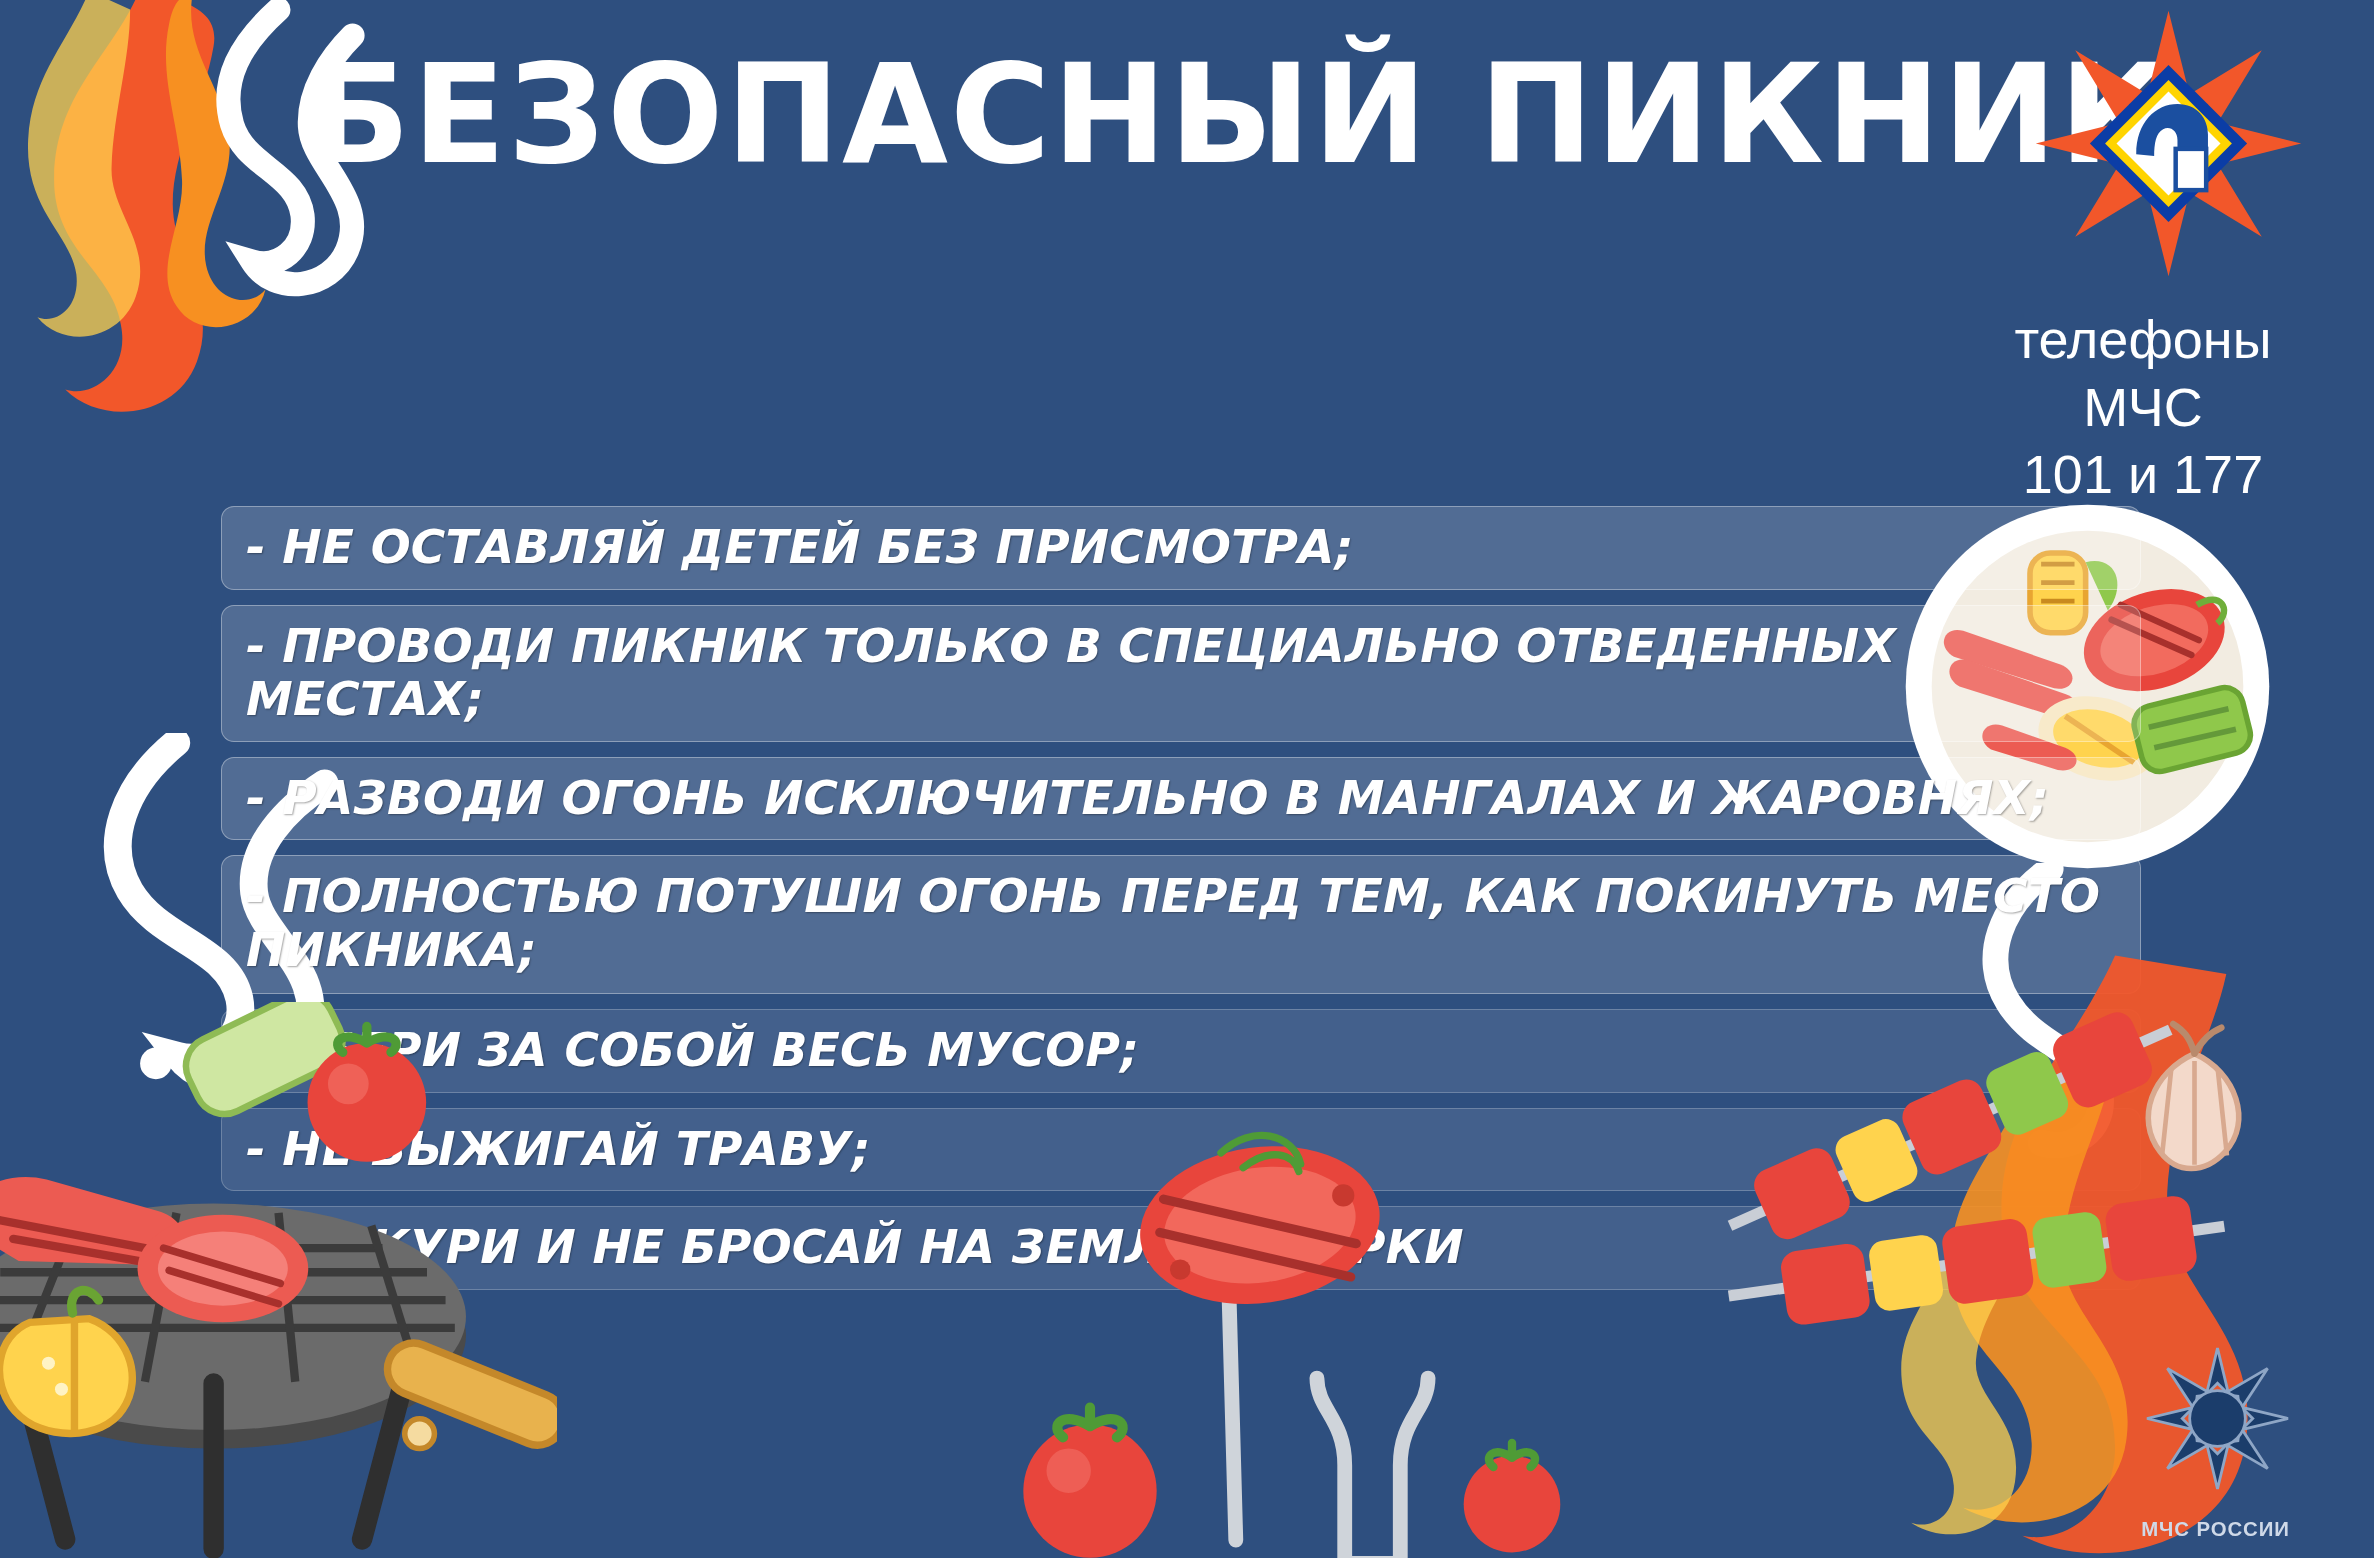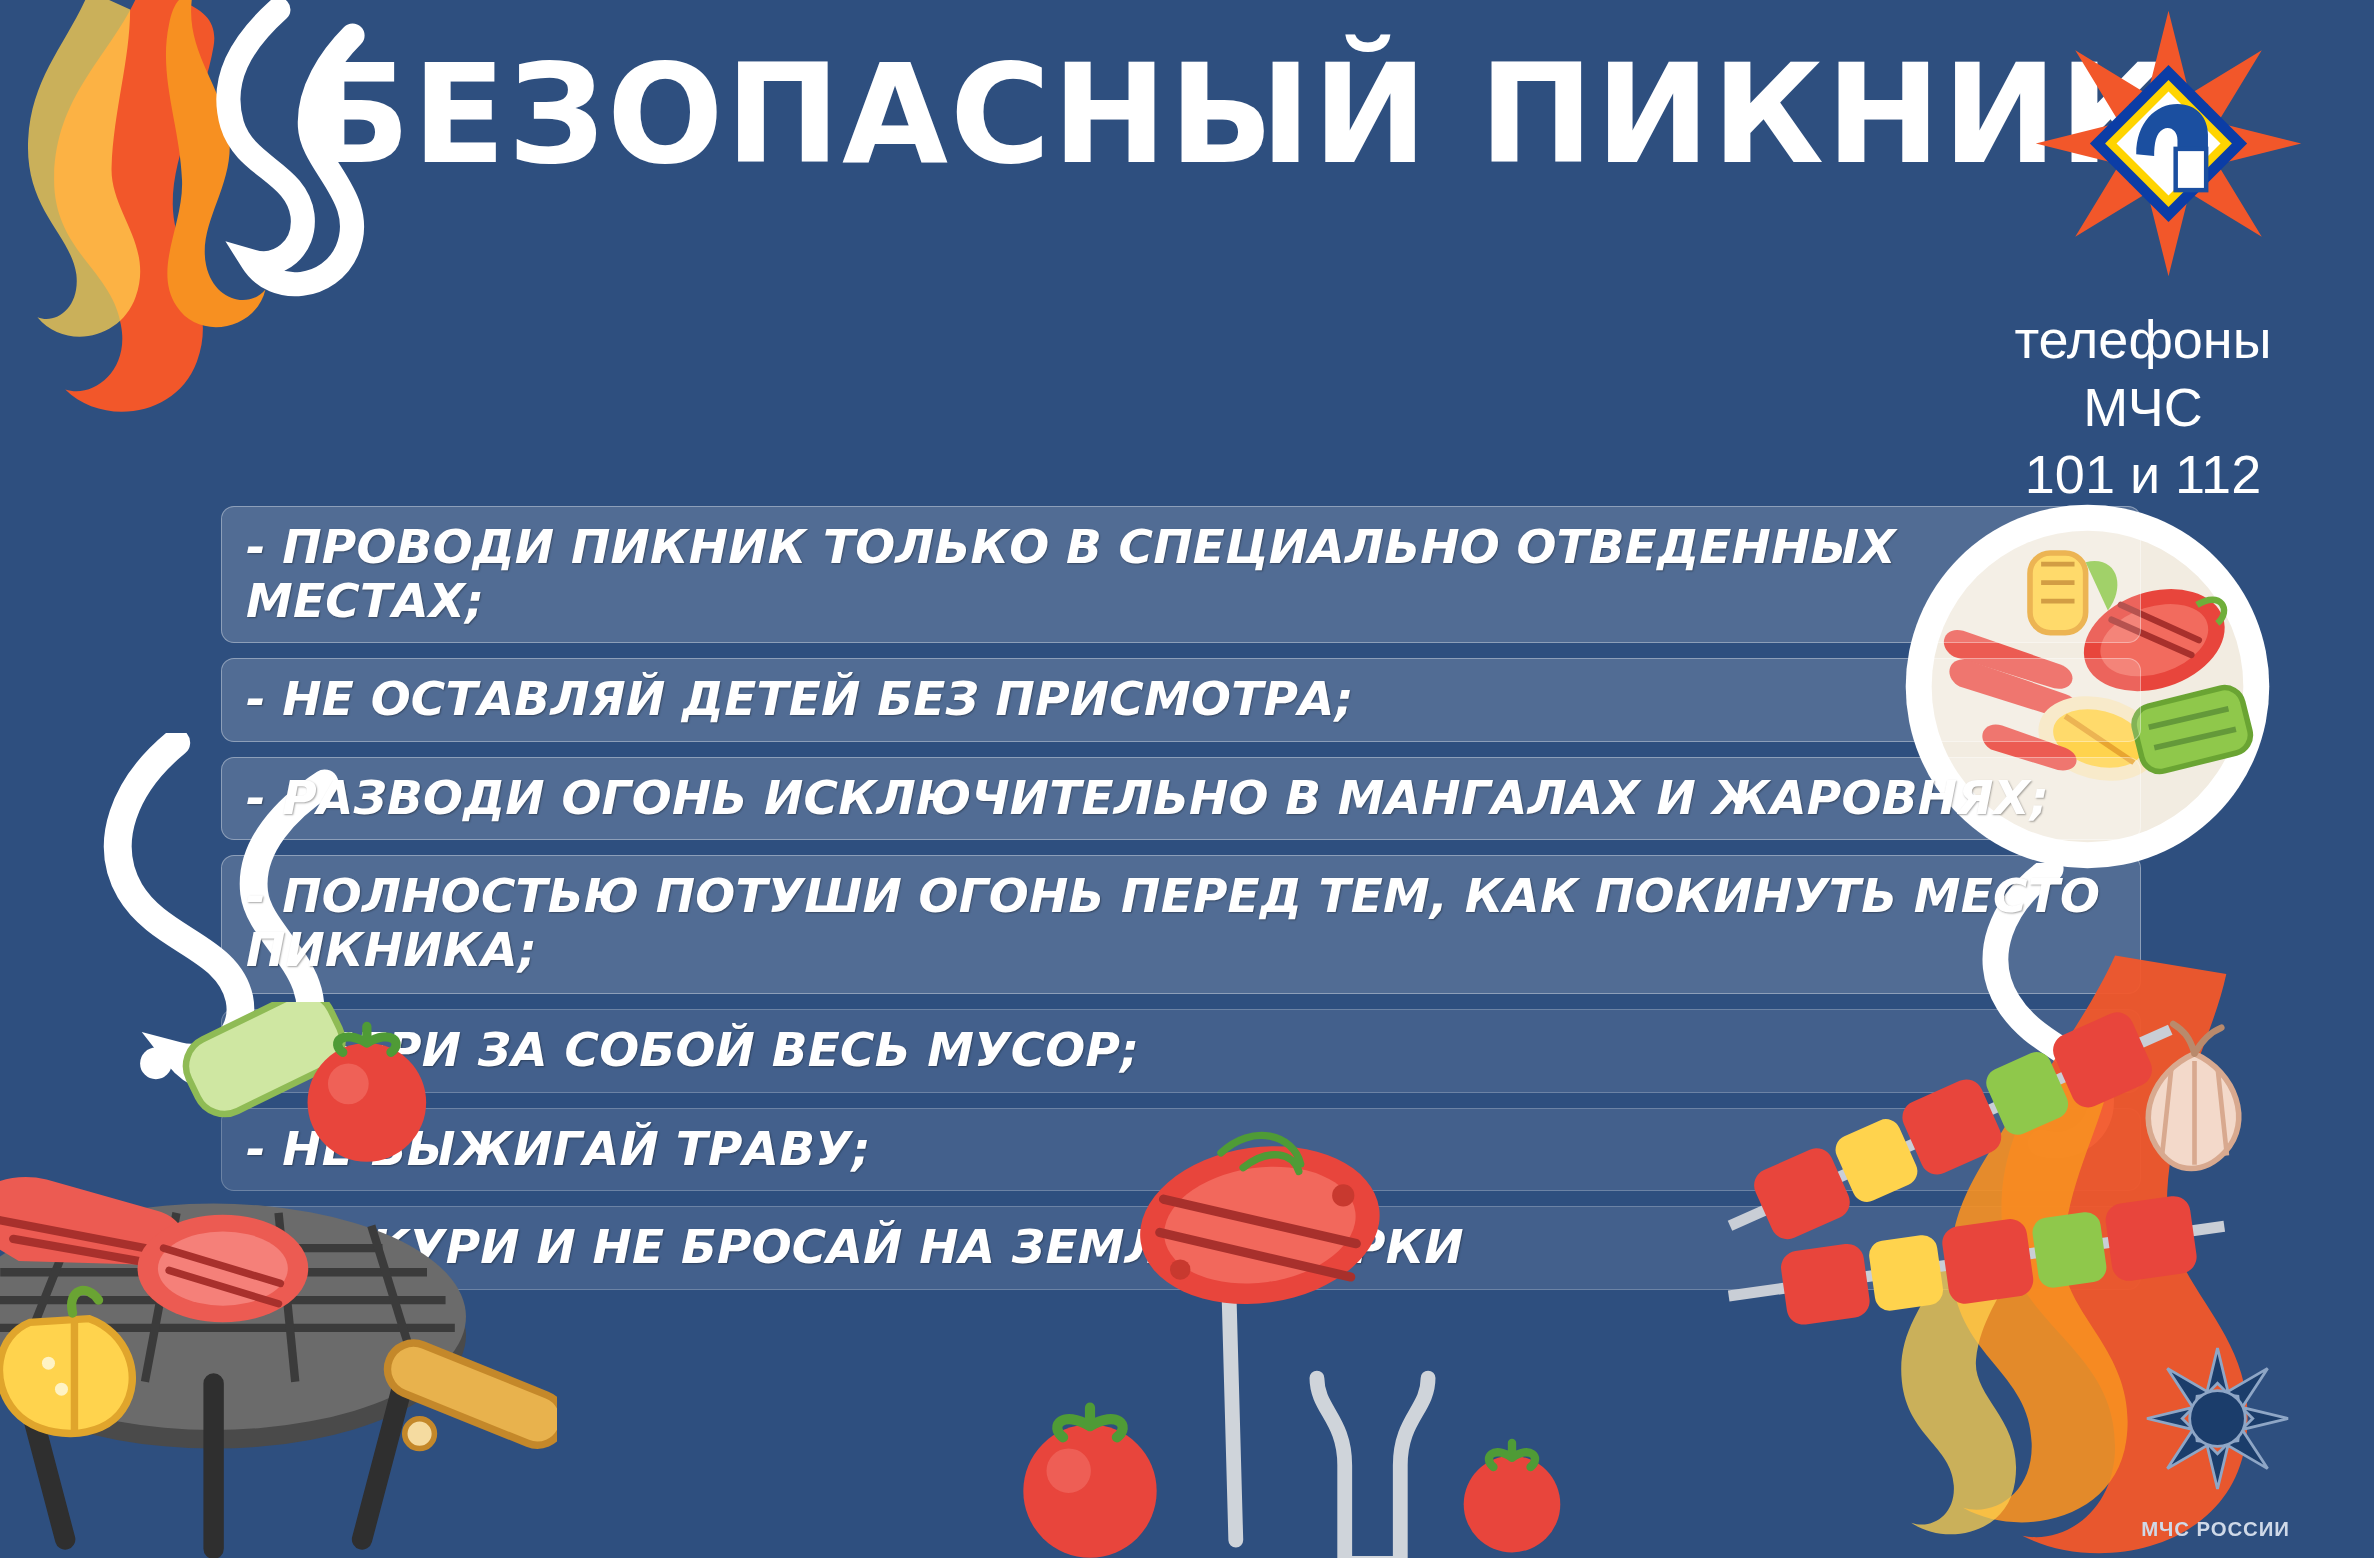--- a/index.html
+++ b/index.html
@@ -158,21 +158,21 @@
       <rect x="-62" y="-62" width="124" height="124" transform="rotate(45)" fill="#0b3da6"></rect>
       <rect x="-50" y="-50" width="100" height="100" transform="rotate(45)" fill="#ffd400"></rect>
       <rect x="-41" y="-41" width="82" height="82" transform="rotate(45)" fill="#ffffff"></rect>
       <path d="M-36 12 C-36 -24 -14 -44 10 -44 C32 -44 44 -28 44 -10 L44 6 L10 6 L10 -4 C10 -14 2 -20 -6 -16 C-14 -12 -16 0 -16 14 Z" fill="#1b4fa0"></path>
       <rect x="8" y="6" width="34" height="46" fill="#ffffff" stroke="#1b4fa0" stroke-width="5"></rect>
     </g>
   </svg>
 
   <div class="phones">
     <div>телефоны МЧС</div>
-    <div>101 и 112</div>
+    <div>101 и 177</div>
   </div>
 
   <svg class="art" style="right:102px;top:501px;width:371px;height:371px" viewBox="0 0 400 400">
     <circle cx="200" cy="200" r="196" fill="#ffffff"></circle>
     <circle cx="200" cy="200" r="168" fill="#f2ece1"></circle>
     <g>
       <rect x="138" y="56" width="60" height="86" rx="22" fill="#ffd34d" stroke="#e8a531" stroke-width="6"></rect>
       <path d="M150 68 L186 68 M150 88 L186 88 M150 108 L186 108" stroke="#c98a1f" stroke-width="5"></path>
       <path d="M198 66 C232 58 242 92 222 118" fill="#8fc84b"></path>
     </g>
@@ -194,22 +194,22 @@
     <g>
       <rect x="246" y="226" width="120" height="72" rx="20" transform="rotate(-14 246 226)" fill="#8fc84b" stroke="#6aa433" stroke-width="6"></rect>
       <path d="M266 244 L352 224 M272 266 L360 246" stroke="#64993a" stroke-width="6"></path>
     </g>
     <g>
       <path d="M96 268 C78 256 88 236 108 242 L176 266 C196 274 190 294 168 290 Z" fill="#ec5b52"></path>
     </g>
   </svg>
 
   <div class="rules">
+    <div class="rule">- НЕ ОСТАВЛЯЙ ДЕТЕЙ БЕЗ ПРИСМОТРА;</div>
     <div class="rule">- ПРОВОДИ ПИКНИК ТОЛЬКО В СПЕЦИАЛЬНО ОТВЕДЕННЫХ МЕСТАХ;</div>
-    <div class="rule">- НЕ ОСТАВЛЯЙ ДЕТЕЙ БЕЗ ПРИСМОТРА;</div>
     <div class="rule">- РАЗВОДИ ОГОНЬ ИСКЛЮЧИТЕЛЬНО В МАНГАЛАХ И ЖАРОВНЯХ;</div>
     <div class="rule tall">- ПОЛНОСТЬЮ ПОТУШИ ОГОНЬ ПЕРЕД ТЕМ, КАК ПОКИНУТЬ МЕСТО ПИКНИКА;</div>
     <div class="rule faded">- УБЕРИ ЗА СОБОЙ ВЕСЬ МУСОР;</div>
     <div class="rule faded">- НЕ ВЫЖИГАЙ ТРАВУ;</div>
     <div class="rule faded">- НЕ КУРИ И НЕ БРОСАЙ НА ЗЕМЛЮ ОКУРКИ</div>
   </div>
 
   <svg class="art" style="left:-37px;top:1057px;width:594px;height:501px" viewBox="0 0 640 540">
     <ellipse cx="270" cy="300" rx="272" ry="122" fill="#4a4a4a"></ellipse>
     <ellipse cx="270" cy="280" rx="272" ry="122" fill="#6b6b6b"></ellipse>

